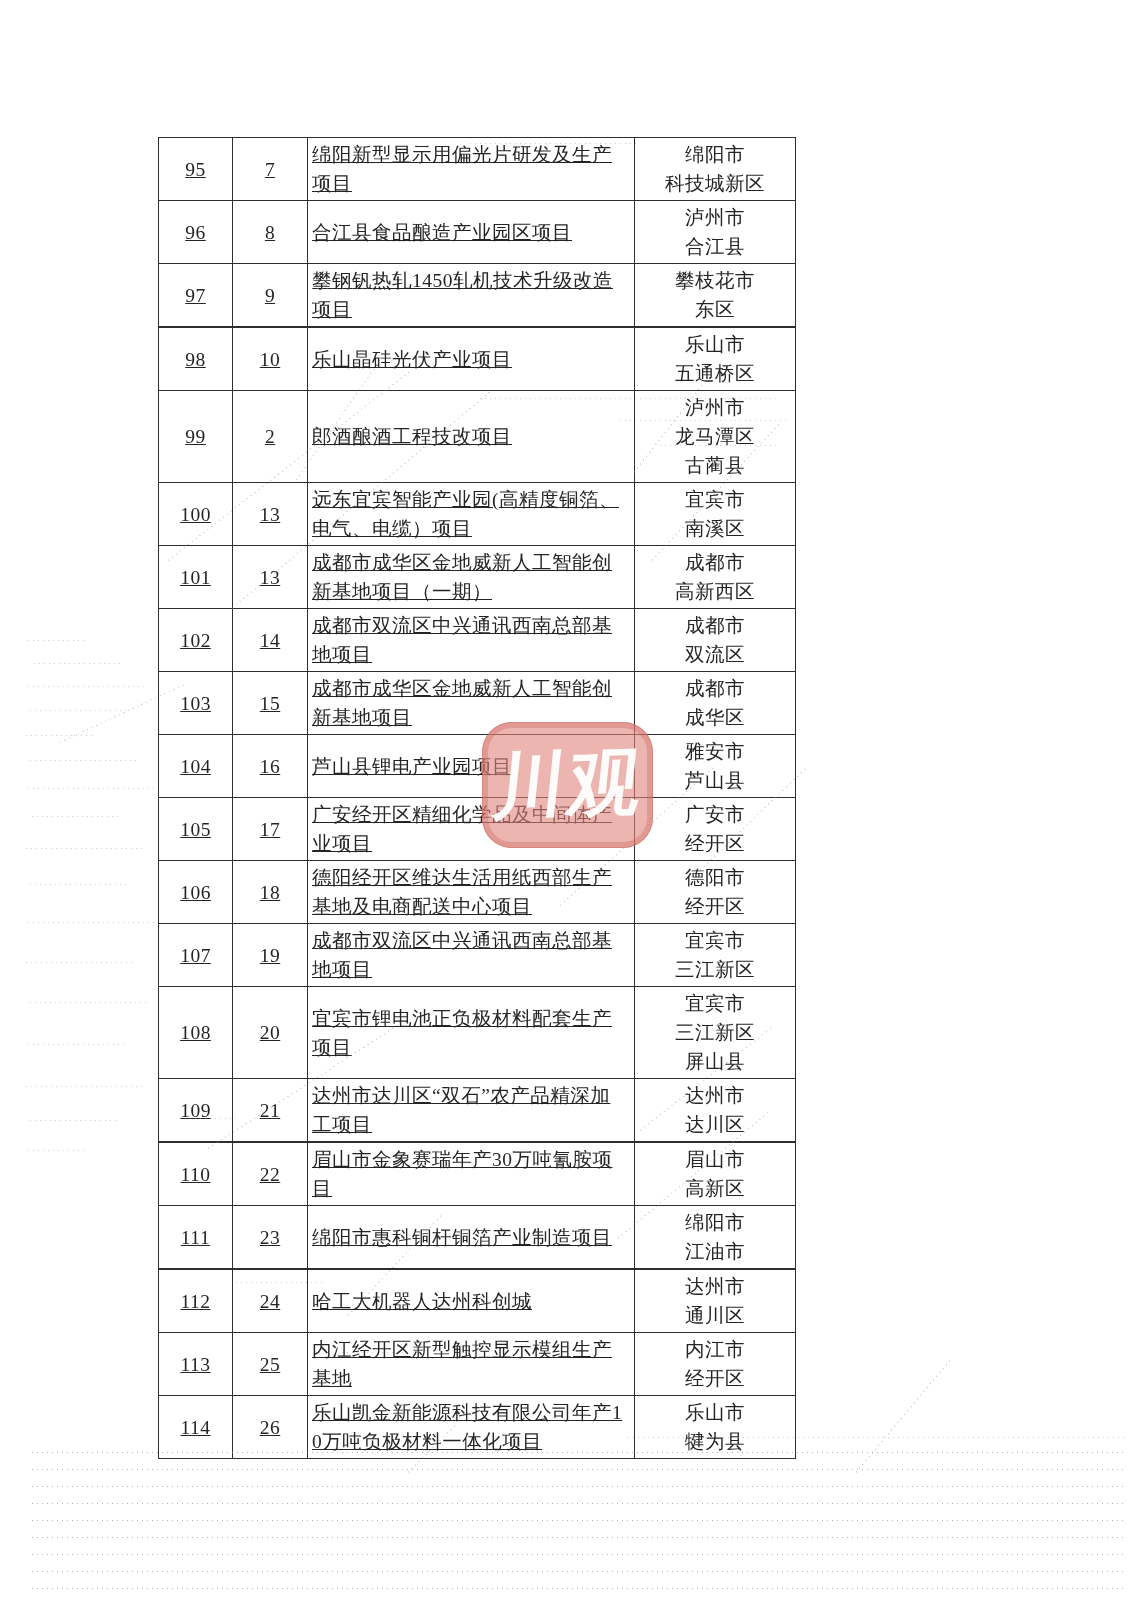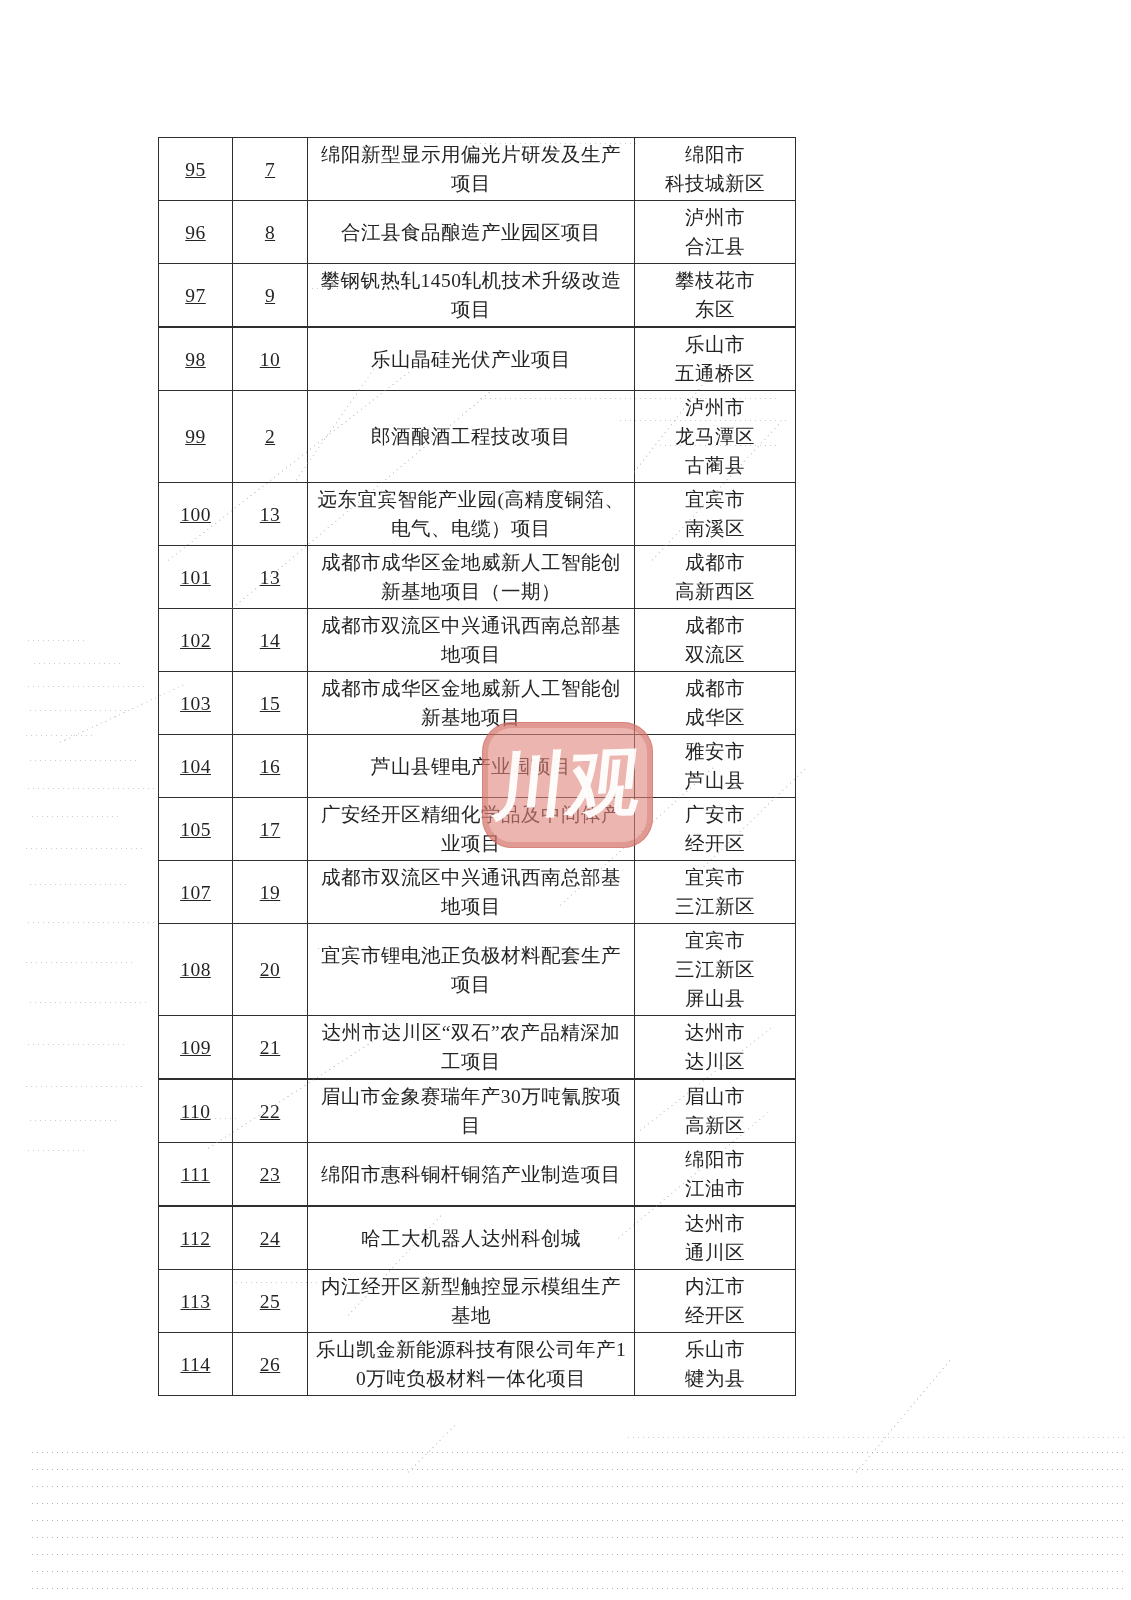--- a/index.html
+++ b/index.html
@@ -22,21 +22,21 @@
     font-size:19.5px;
     line-height:29px;
     vertical-align:middle;
     padding:2px 4px;
     letter-spacing:0.5px;
   }
   tr.r-std td{height:58px;}
   tr.r-tall td{height:84px;}
   tr.thick-top td{border-top-width:2px;}
   td.c-no{text-align:center;font-size:20px;letter-spacing:0;text-decoration:underline;}
-  td.c-project{text-align:center;padding:2px 7px;word-break:break-all;}
+  td.c-project{text-align:left;padding:2px 7px;word-break:break-all;text-decoration:underline;}
   td.c-loc{text-align:center;white-space:pre-line;}
 
   
   .watermark{
     position:absolute;left:482px;top:722px;width:171px;height:126px;
     border-radius:30px;
     background:rgba(223,131,121,0.60);
     box-shadow:inset 0 0 0 6px rgba(198,94,84,0.30), inset 0 0 0 1px rgba(198,94,84,0.35);
     z-index:5;
     display:flex;align-items:center;justify-content:center;
@@ -199,20 +199,27 @@
 芦山县</td>
   </tr>
         <tr class="r-std">
     <td class="c-no">105</td>
     <td class="c-no">17</td>
     <td class="c-project">广安经开区精细化学品及中间体产业项目</td>
     <td class="c-loc">广安市
 经开区</td>
   </tr>
         <tr class="r-std">
+    <td class="c-no">106</td>
+    <td class="c-no">18</td>
+    <td class="c-project">德阳经开区维达生活用纸西部生产基地及电商配送中心项目</td>
+    <td class="c-loc">德阳市
+经开区</td>
+  </tr>
+        <tr class="r-std">
     <td class="c-no">107</td>
     <td class="c-no">19</td>
     <td class="c-project">成都市双流区中兴通讯西南总部基地项目</td>
     <td class="c-loc">宜宾市
 三江新区</td>
   </tr>
         <tr class="r-tall">
     <td class="c-no">108</td>
     <td class="c-no">20</td>
     <td class="c-project">宜宾市锂电池正负极材料配套生产项目</td>

